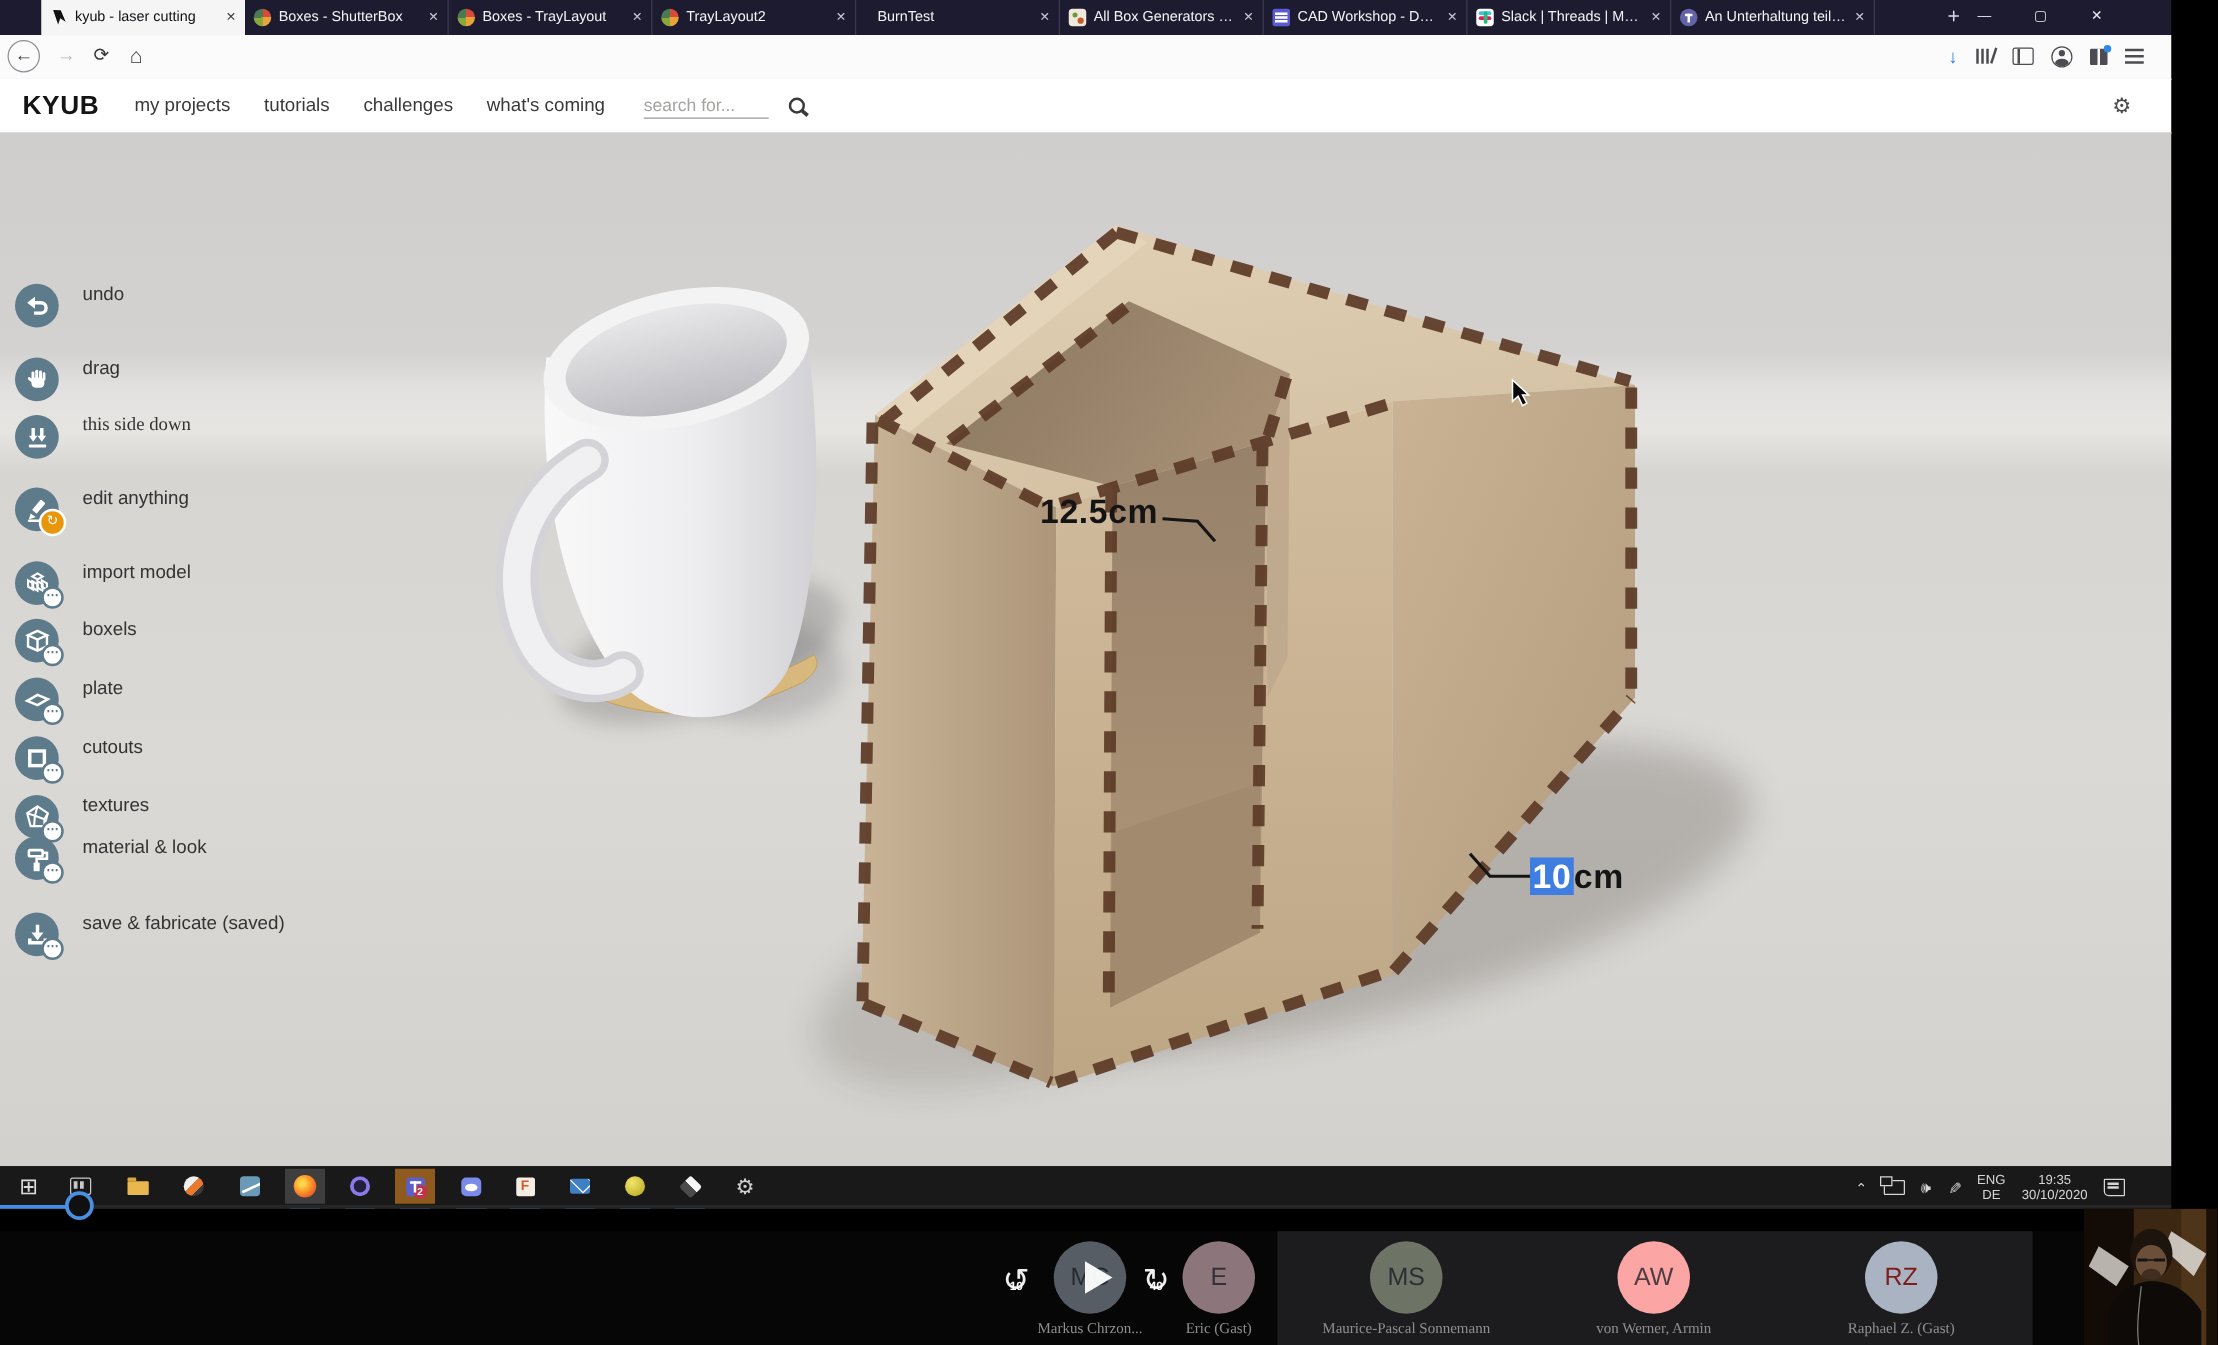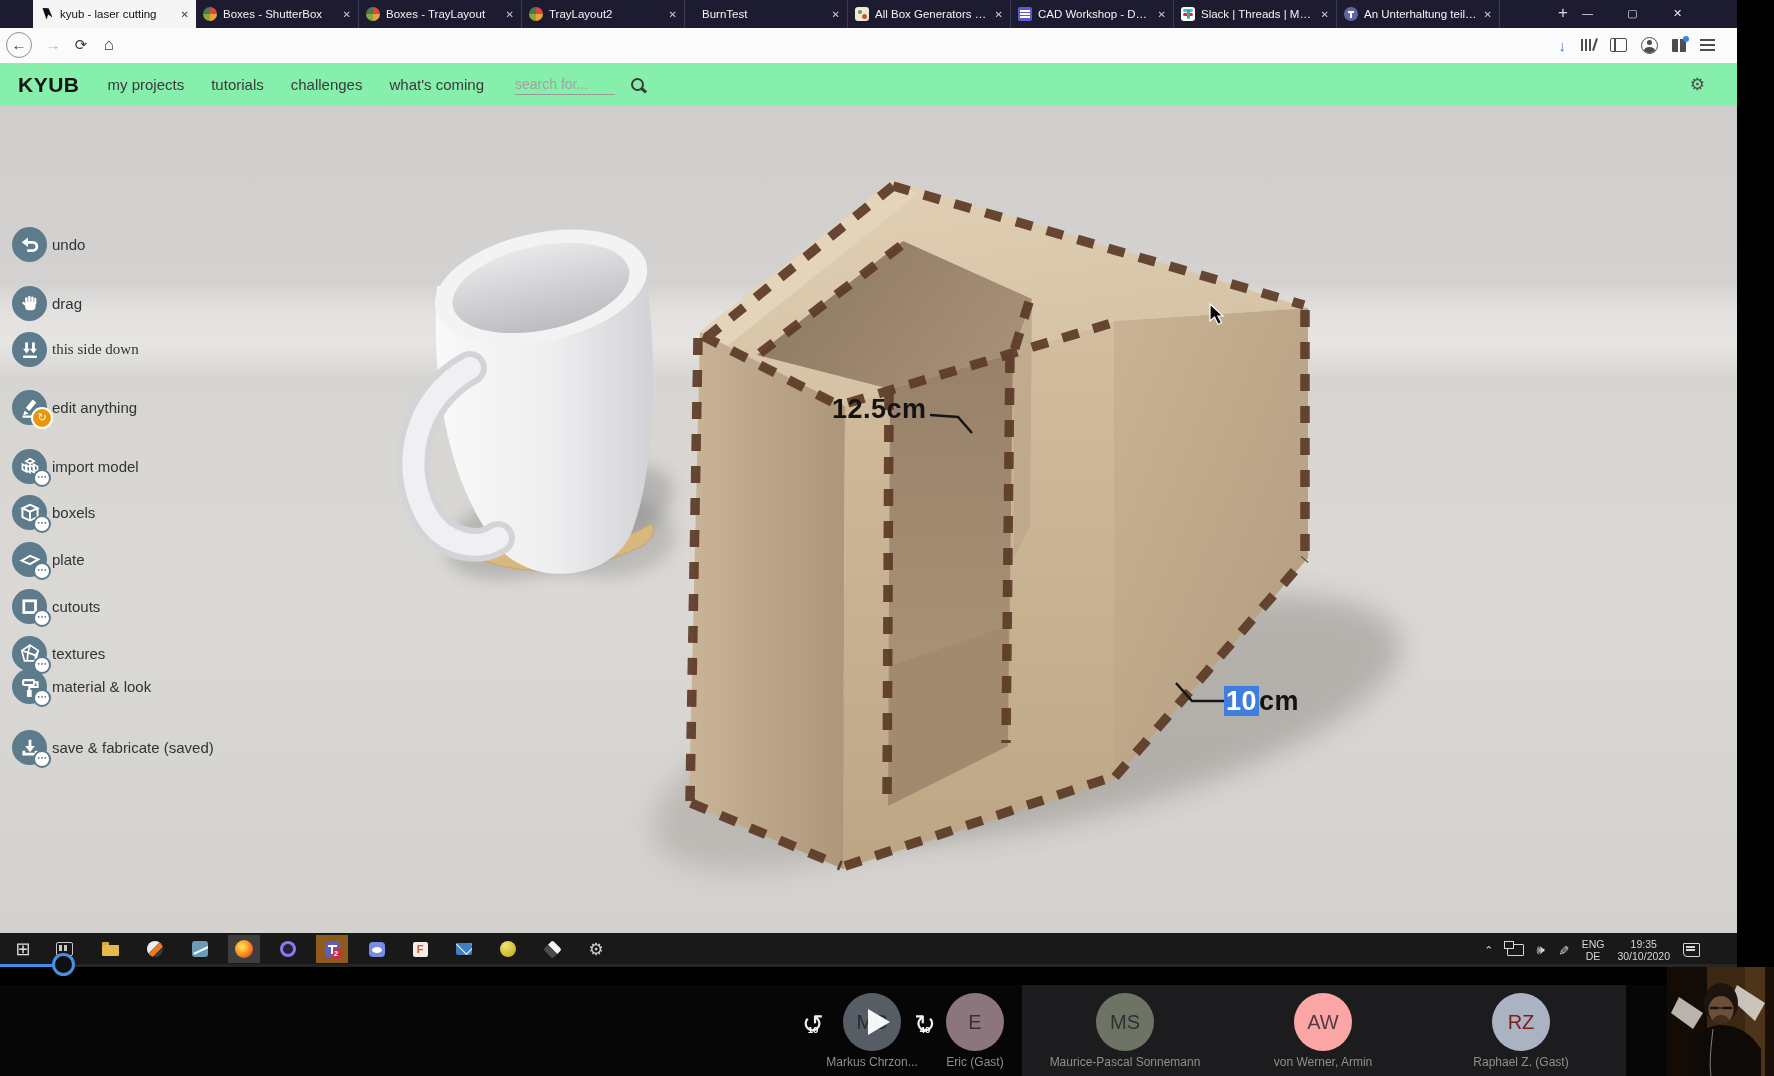--- a/index.html
+++ b/index.html
@@ -59,36 +59,36 @@
   .sidebar-ic{display:inline-block;width:15px;height:12px;border:1.5px solid #4c4c52;border-radius:2px;position:relative;}
   .sidebar-ic::before{content:"";position:absolute;left:3px;top:0;width:1.5px;height:100%;background:#4c4c52;}
   .acct{display:inline-block;width:15px;height:15px;border:1.5px solid #4c4c52;border-radius:50%;position:relative;overflow:hidden;}
   .acct::before{content:"";position:absolute;left:4.5px;top:2.5px;width:5px;height:5px;border-radius:50%;background:#4c4c52;}
   .acct::after{content:"";position:absolute;left:1.5px;top:9px;width:11px;height:7px;border-radius:50% 50% 0 0;background:#4c4c52;}
   .gift{display:inline-block;width:14px;height:13px;background:#4c4c52;position:relative;border-radius:1px;}
   .gift::before{content:"";position:absolute;left:6px;top:0;width:2px;height:13px;background:#fbfbfc;}
   .gift::after{content:"";position:absolute;right:-3px;top:-3px;width:6px;height:6px;border-radius:50%;background:#2e8ae6;}
   .burger{display:inline-block;width:15px;height:2px;background:#4c4c52;box-shadow:0 5px 0 #4c4c52,0 10px 0 #4c4c52;margin-top:-10px;}
   
-  .appnav{position:absolute;left:0;top:63px;width:1737px;height:43px;background:#86efac;border-bottom:1px solid #d7d7d4;
+  .appnav{position:absolute;left:0;top:63px;width:1737px;height:43px;background:#ffffff;border-bottom:1px solid #d7d7d4;
           display:flex;align-items:center;color:#3c3c3c;}
   .logo{font-size:21px;font-weight:bold;color:#141414;letter-spacing:.5px;margin:0 28px 0 18px;}
   .annav-item{font-size:15px;margin-right:27px;color:#3a3a3a;}
   .searchwrap{display:flex;align-items:center;margin-left:4px;}
   .search{width:100px;border:none;outline:none;background:transparent;border-bottom:1px solid #9a9a98;font-size:14px;color:#555;padding:2px 0;font-family:"Liberation Sans",sans-serif;}
   .search::placeholder{color:#a3a3a1;}
   .mag{width:9px;height:9px;border:2px solid #3a3a3a;border-radius:50%;position:relative;margin-left:16px;}
   .mag::after{content:"";position:absolute;left:8px;top:9px;width:6px;height:2.5px;background:#3a3a3a;transform:rotate(40deg);}
   .nav-gear{position:absolute;right:32px;top:11px;font-size:17px;color:#4c4c4c;}
   
   .canvas{position:absolute;left:0;top:106px;width:1737px;height:827px;overflow:hidden;
     background:linear-gradient(180deg,#cfcecd 0px,#d3d2d0 175px,#e2e1df 205px,#e6e5e2 238px,#d7d5d2 272px,#dbd9d6 500px,#d3d1cd 827px);}
   .scene{position:absolute;left:0;top:0;}
   
-  .tool{position:absolute;left:12px;display:flex;align-items:center;gap:5px;}
+  .tool{position:absolute;left:12px;display:flex;gap:19px;}
   .tool-ic{width:35px;height:35px;border-radius:50%;background:#5e7b8c;position:relative;flex:none;
            display:flex;align-items:center;justify-content:center;}
   .tool-label{font-size:15px;color:#333;white-space:nowrap;}
   .badge-dots{position:absolute;right:-4px;bottom:-3px;width:14px;height:14px;border-radius:50%;background:#fff;
               border:2px solid #5e7b8c;color:#5e7b8c;font-size:10px;line-height:12px;text-align:center;font-weight:bold;}
   .badge-dots::after{content:"⋯";}
   .badge-orange{position:absolute;right:-6px;bottom:-4px;width:18px;height:18px;border-radius:50%;background:#e8960c;
                 border:2px solid #fff;color:#fff;font-size:11px;line-height:17px;text-align:center;}
   .badge-orange::after{content:"↻";}
   
@@ -135,21 +135,21 @@
   .tray-note::before{content:"";position:absolute;left:2px;top:2px;width:9px;height:1.5px;background:#d6d6d6;box-shadow:0 3px 0 #d6d6d6;}
   
   .scrub-track{position:absolute;left:0;top:964px;width:1737px;height:3px;background:#262626;}
   .scrub-fill{position:absolute;left:0;top:964px;width:56px;height:3px;background:#3f8de8;}
   .scrub-knob{position:absolute;left:52px;top:953px;width:17px;height:17px;border-radius:50%;border:3.5px solid #4a90e2;background:#101010;}
   
   .callbar{position:absolute;left:0;top:985px;width:1774px;height:91px;background:#060606;}
   .call-panel{position:absolute;left:1022px;top:0;width:604px;height:91px;background:#1c1c1e;}
   .pt{position:absolute;top:8px;width:58px;height:58px;border-radius:50%;display:flex;align-items:center;justify-content:center;
       font-size:20px;color:rgba(20,26,34,.75);}
-  .pt-name{position:absolute;top:70px;width:220px;text-align:center;font-size:12px;color:#8f8f8f;white-space:nowrap;}
+  .pt-name{position:absolute;top:70px;width:220px;text-align:center;font-size:12px;color:#8f8f8f;white-space:nowrap;font-family:Liberation Serif, serif;}
   .av-mc{background:#565d64;}.av-e{background:#8d767b;}.av-ms{background:#6d7466;}.av-aw{background:#fca5a5;}.av-rz{background:#a9b3c1;color:#7f1d1d;}
   .seek{position:absolute;top:24px;color:#eee;font-size:26px;width:34px;text-align:center;}
   .seek .seek-num{position:absolute;left:0;right:0;top:15px;font-size:9.5px;font-weight:bold;color:#fff;}
   .playbtn{position:absolute;width:0;height:0;border-left:22px solid #fff;border-top:13px solid transparent;border-bottom:13px solid transparent;opacity:.95;}
   
   .webcam{position:absolute;right:0px;top:967px;width:107px;height:109px;background:#120b06;z-index:30;}
 </style>
 </head>
 <body>
 

